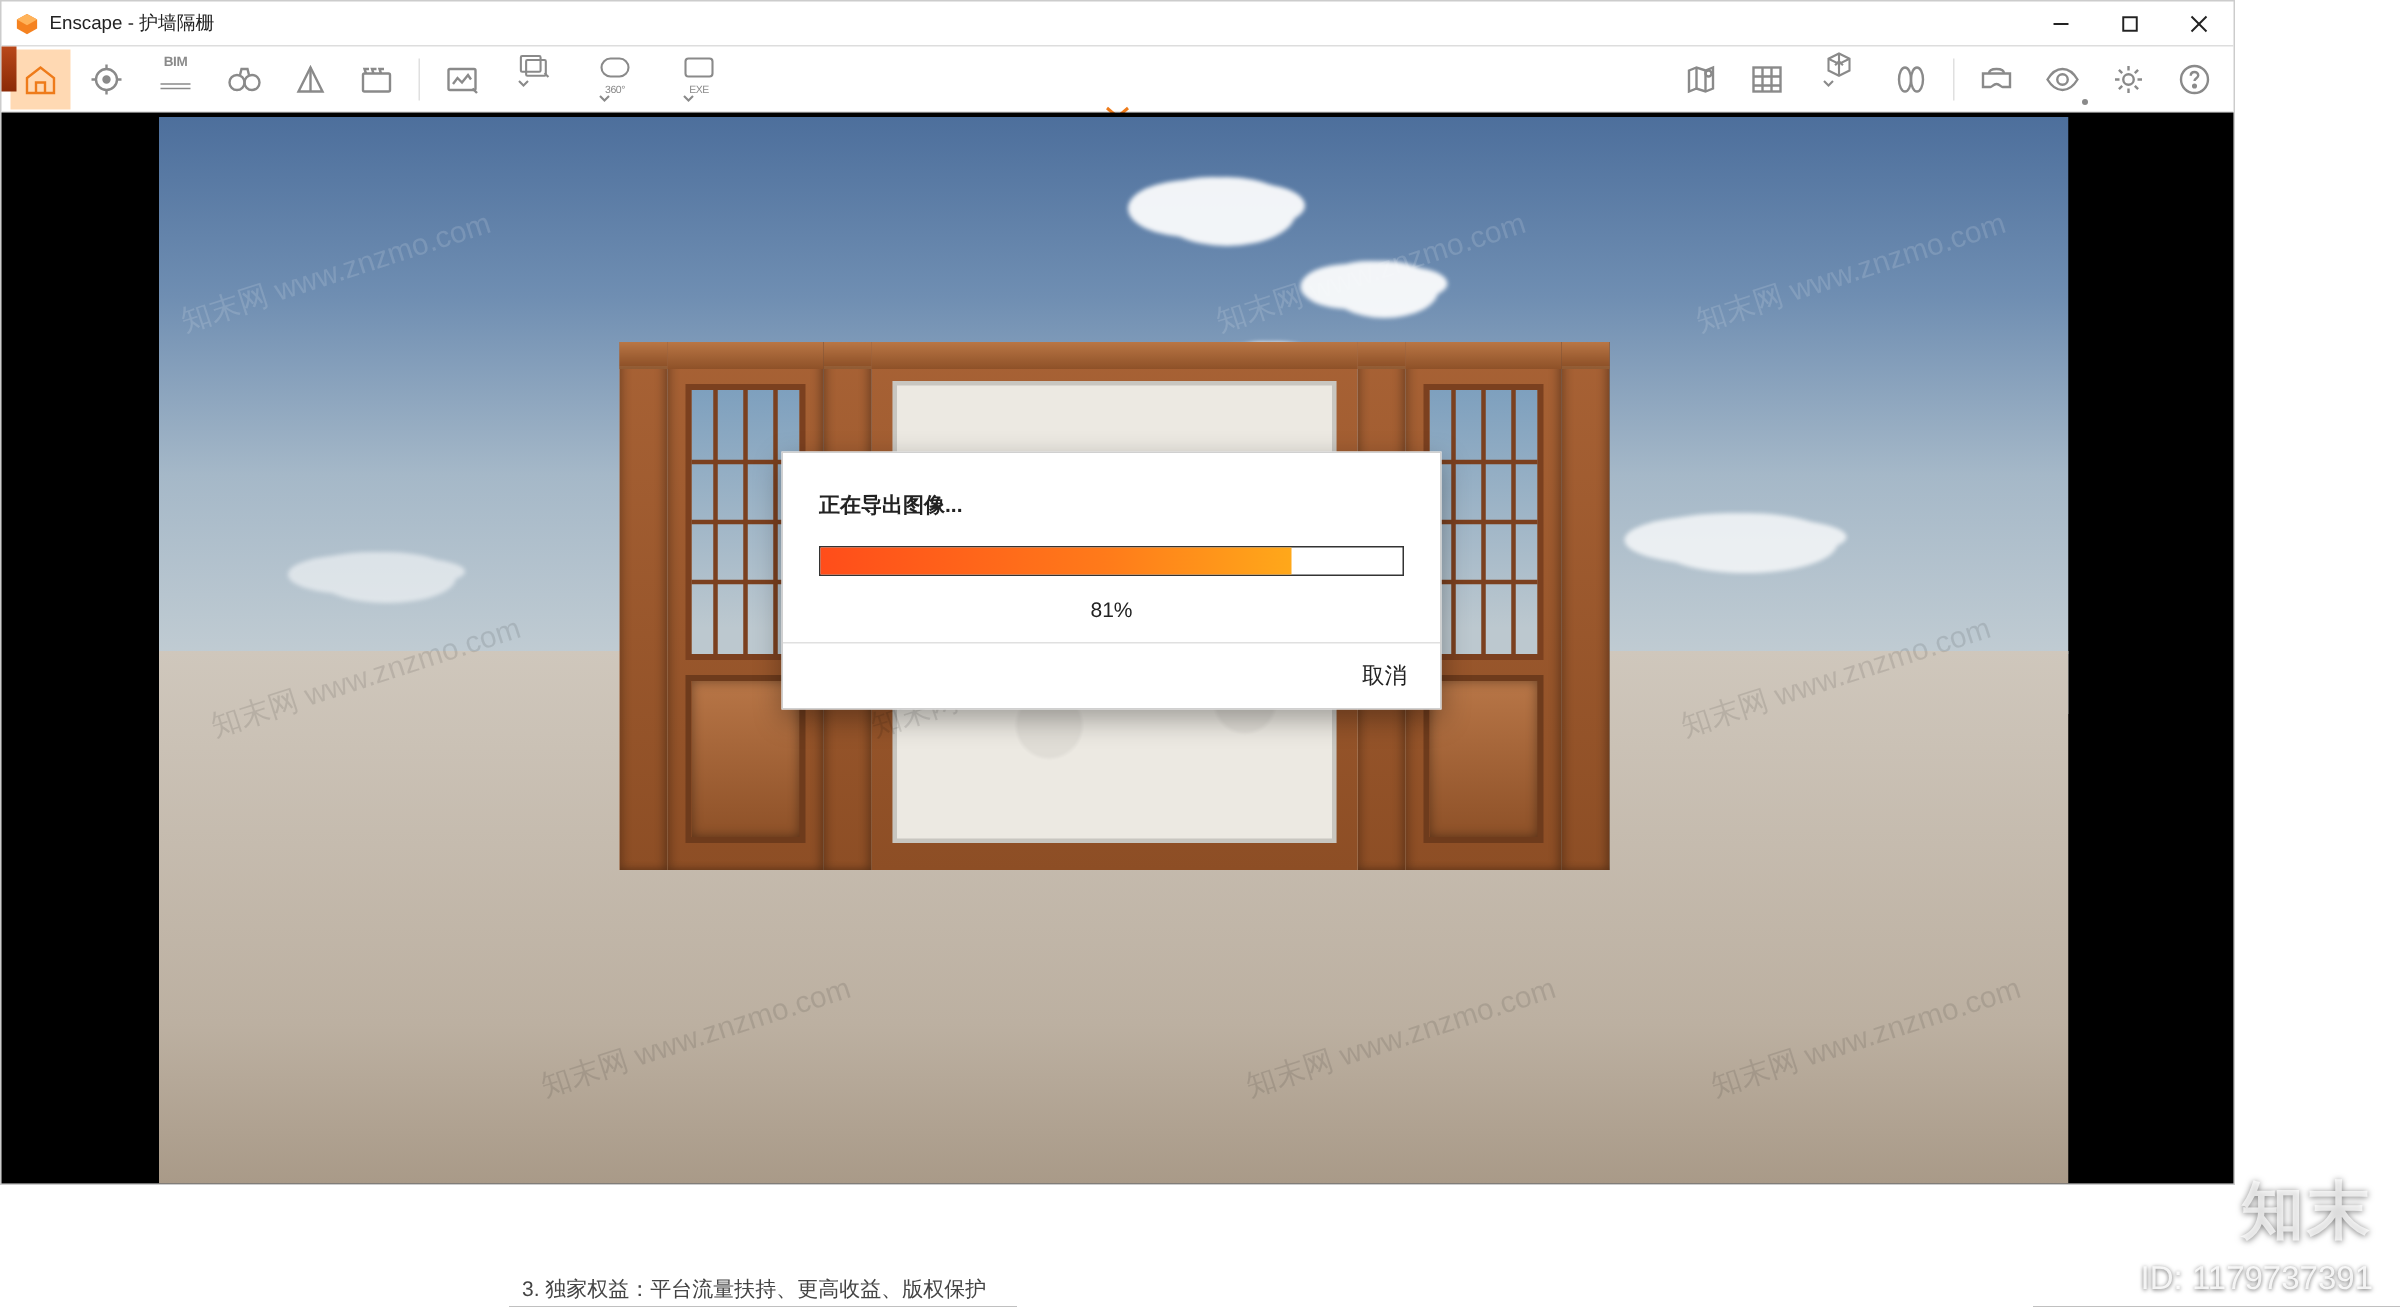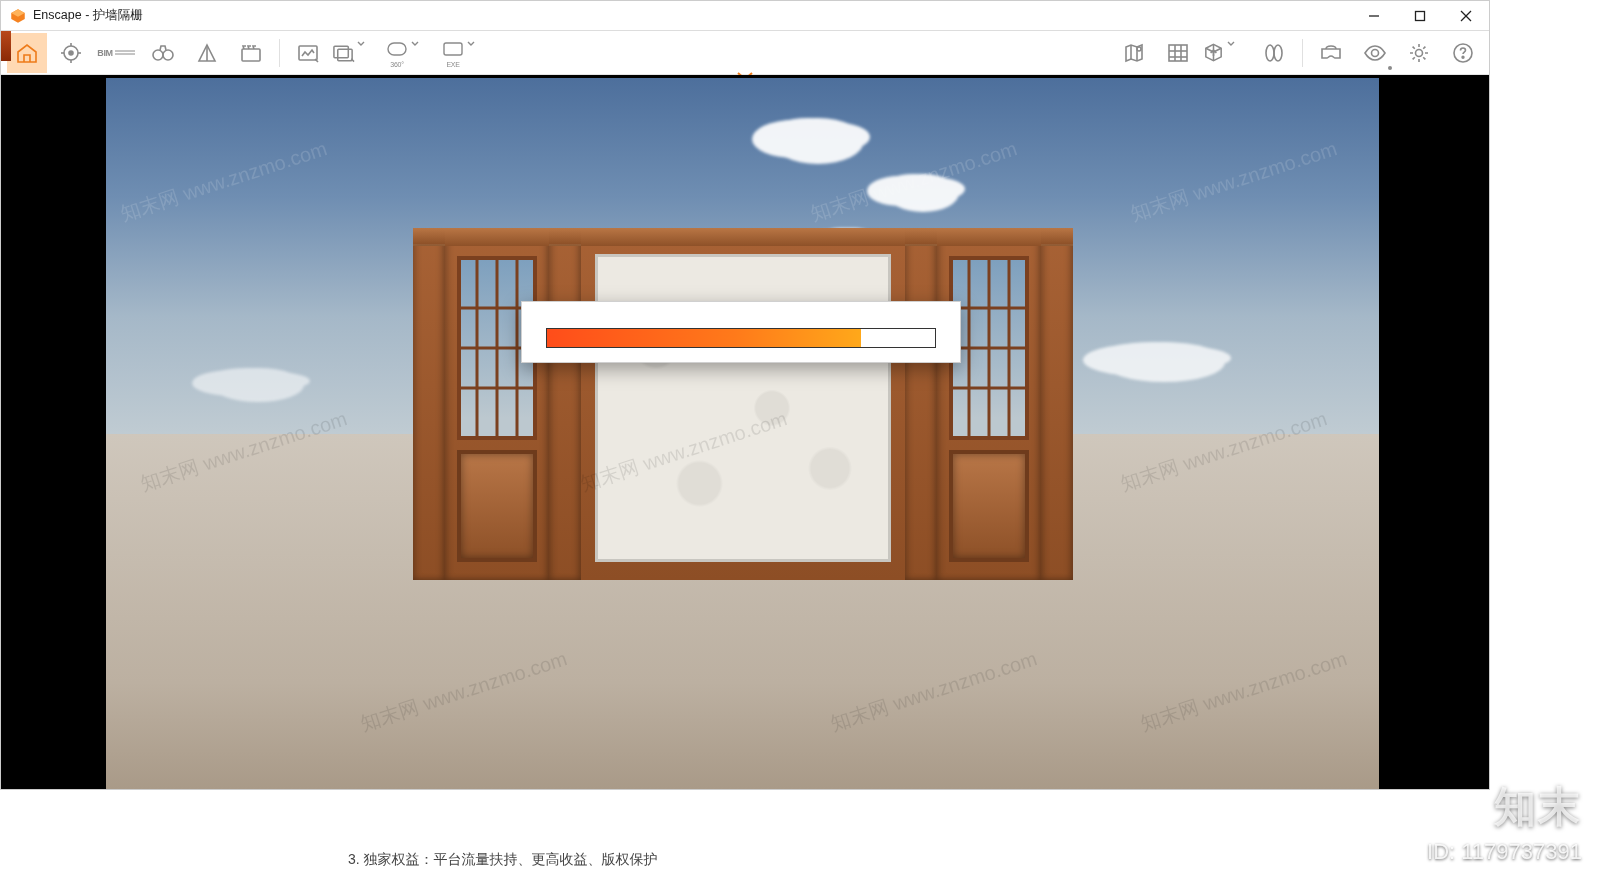--- a/index.html
+++ b/index.html
@@ -9,21 +9,21 @@
 
   
   .titlebar { display: flex; align-items: center; height: 30px; border-bottom: 1px solid #ddd; }
   .app-icon { width: 18px; height: 18px; margin: 0 6px 0 8px; display: flex; align-items: center; justify-content: center; }
   .title-text { font-size: 12.5px; color: #222; }
   .win-controls { margin-left: auto; display: flex; }
   .win-btn { width: 46px; height: 30px; display: flex; align-items: center; justify-content: center; font-size: 12px; color: #222; }
 
   
   .toolbar { display: flex; align-items: center; height: 44px; padding: 0 4px; border-bottom: 1px solid #e5e5e5; }
-  .tbtn { width: 40px; height: 40px; display: flex; flex-direction: row; align-items: center; justify-content: center; margin: 0 2px; color: #8a8a8a; }
+  .tbtn { width: 40px; height: 40px; display: flex; flex-direction: column; align-items: center; justify-content: center; margin: 0 2px; color: #8a8a8a; }
   .tbtn.active { background: #ffd9b3; color: #ee7b1a; }
   .tbtn svg { width: 24px; height: 24px; }
   .tbtn .mini-label { font-size: 7px; letter-spacing: -0.3px; }
   .tsep { width: 1px; height: 28px; background: #e0e0e0; margin: 0 6px; }
   .tbtn .drop { margin-left: 2px; margin-top: -2px; }
   .spacer { flex: 1; }
   .chev-down { position: absolute; left: 50%; transform: translateX(-50%); top: 66px; color: #ee7b1a; }
 
   
   .viewport { position: relative; width: 100%; height: calc(100% - 74px); background: #000; }
@@ -313,23 +313,28 @@
       <div class="wm dark" style="top:360px; left:470px;">知末网 www.znzmo.com</div>
       <div class="wm dark" style="top:360px; left:1010px;">知末网 www.znzmo.com</div>
       <div class="wm dark" style="top:600px; left:250px;">知末网 www.znzmo.com</div>
       <div class="wm dark" style="top:600px; left:720px;">知末网 www.znzmo.com</div>
       <div class="wm dark" style="top:600px; left:1030px;">知末网 www.znzmo.com</div>
     </div>
   </div>
 
   <div class="dialog">
     <div class="dlg-body">
+      <div class="dlg-title">正在导出图像...</div>
       <div class="progress">
         <div class="bar" style="width:81%"></div>
       </div>
+      <div class="pct">81%</div>
+    </div>
+    <div class="dlg-footer">
+      <button class="dlg-btn">取消</button>
     </div>
   </div>
 
 </div>
 
 <div class="brand">知末</div>
 <div class="idline">ID: 1179737391</div>
 <div class="footer-text">3. 独家权益：平台流量扶持、更高收益、版权保护</div>
 
 </body></html>

